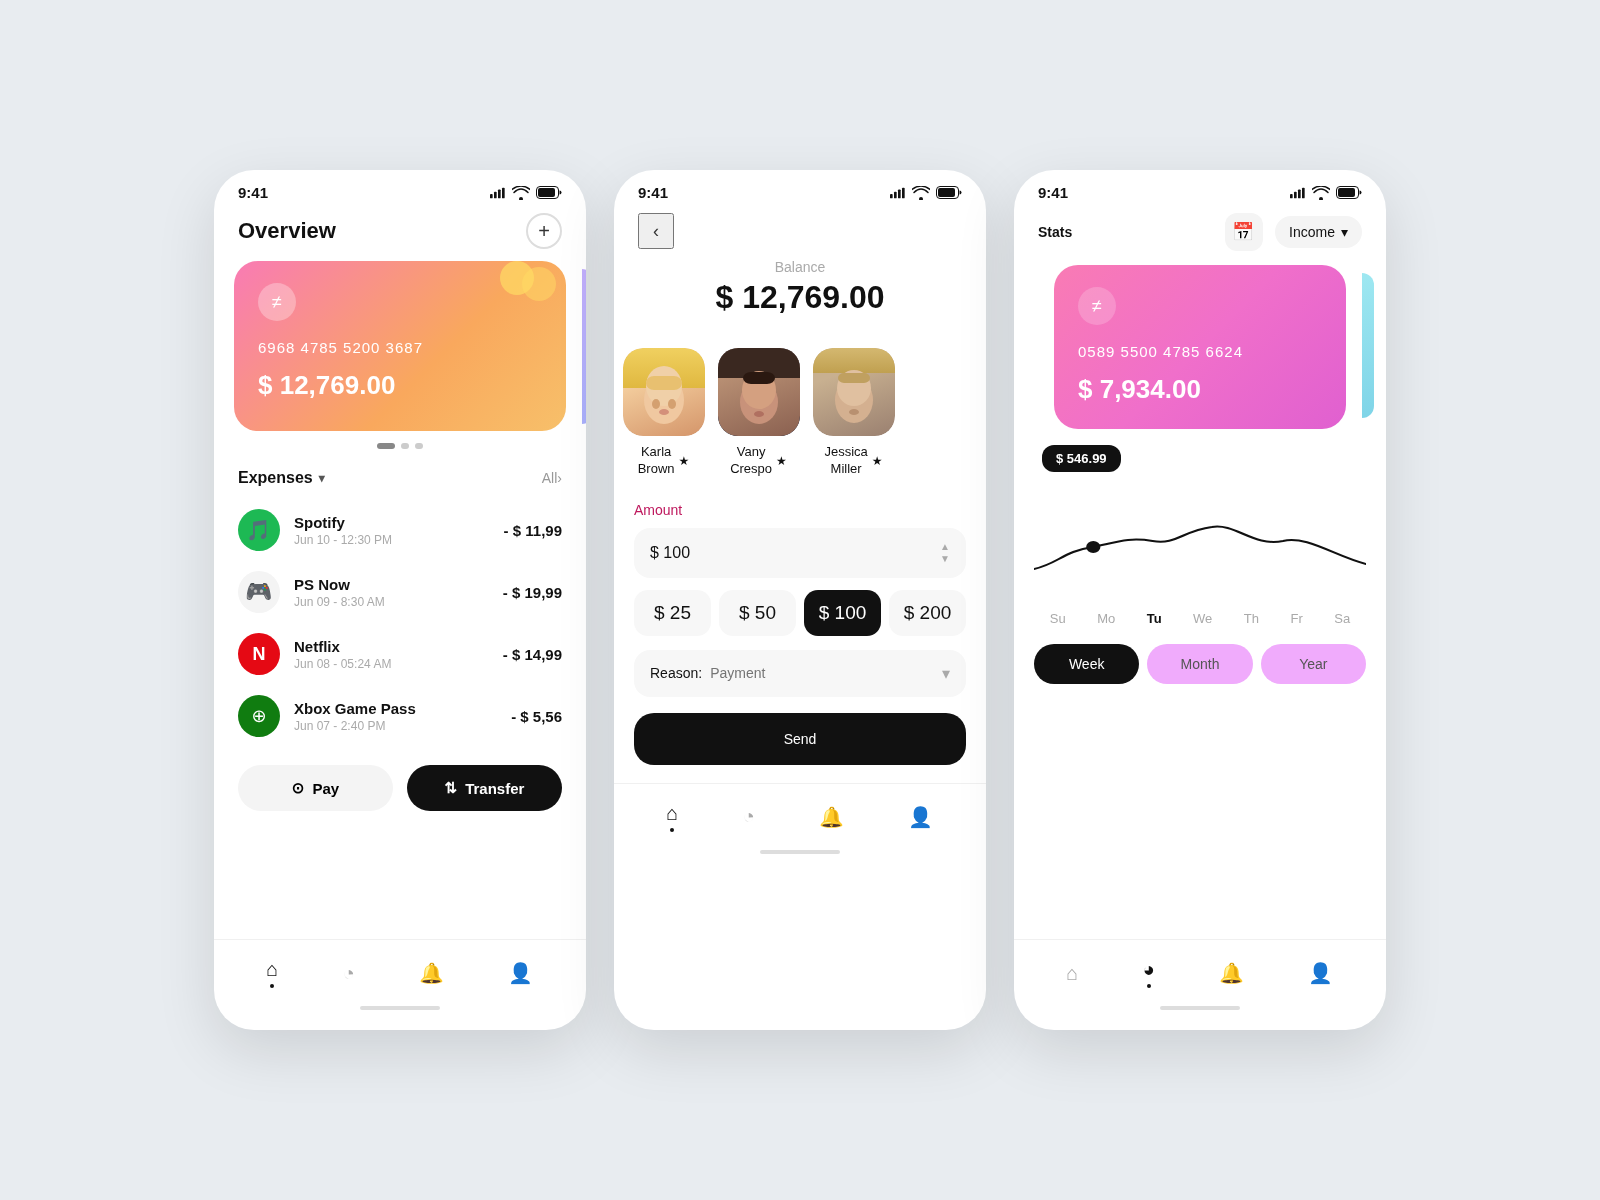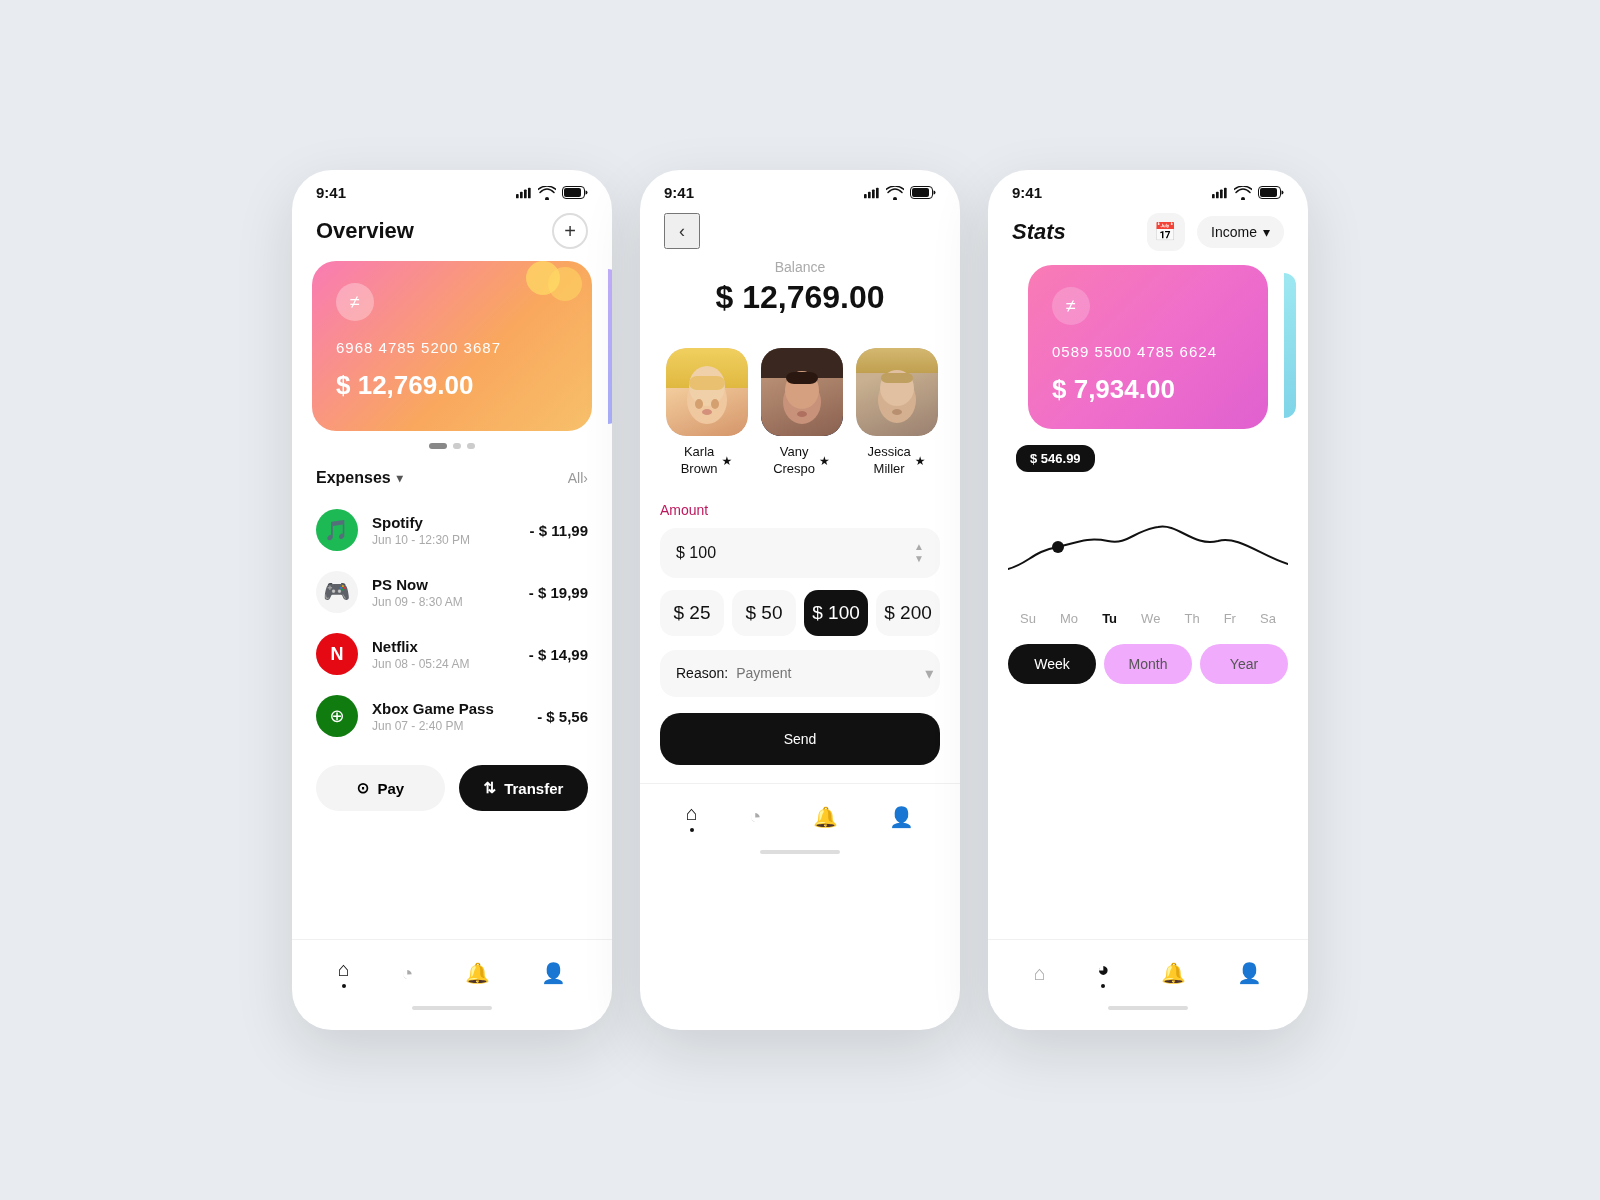--- a/index.html
+++ b/index.html
@@ -14,21 +14,21 @@
     }
     .screens-container {
       display: flex;
       gap: 28px;
       align-items: flex-start;
       justify-content: center;
     }
     .phone {
       background: #fff;
       border-radius: 40px;
-      width: 320px;
+      width: 372px;
       min-height: 860px;
       box-shadow: 0 20px 60px rgba(0,0,0,0.12);
       overflow: hidden;
       display: flex;
       flex-direction: column;
       padding: 0 0 20px 0;
       position: relative;
     }
     .status-bar {
       display: flex;
@@ -271,21 +271,21 @@
     .tab-item.active { color: #111; font-weight: 600; }
     .tab-dot {
       width: 5px; height: 5px;
       background: #111;
       border-radius: 50%;
       margin: 4px auto 0;
     }
     .avatars-row {
       display: flex;
       gap: 10px;
-      padding: 16px 24px;
+      padding: 16px 7px;
       overflow-x: auto;
     }
     .avatar-card {
       display: flex;
       flex-direction: column;
       align-items: center;
       gap: 8px;
       min-width: 85px;
     }
     .avatar-img {
@@ -372,21 +372,21 @@
       cursor: pointer;
     }
 
     
     .screen3-header {
       display: flex;
       align-items: center;
       padding: 4px 24px 14px;
       gap: 12px;
     }
-    .stats-title { font-size: 22px; font-weight: 700; color: #111; margin-right: auto; font-style: italic; }
+    .stats-title { font-size: 14px; font-weight: 700; color: #111; margin-right: auto; }
     .calendar-icon-box {
       width: 38px; height: 38px;
       background: #f4f4f4;
       border-radius: 12px;
       display: flex; align-items: center; justify-content: center;
       font-size: 18px;
     }
     .income-dropdown {
       background: #f4f4f4;
       border-radius: 20px;

